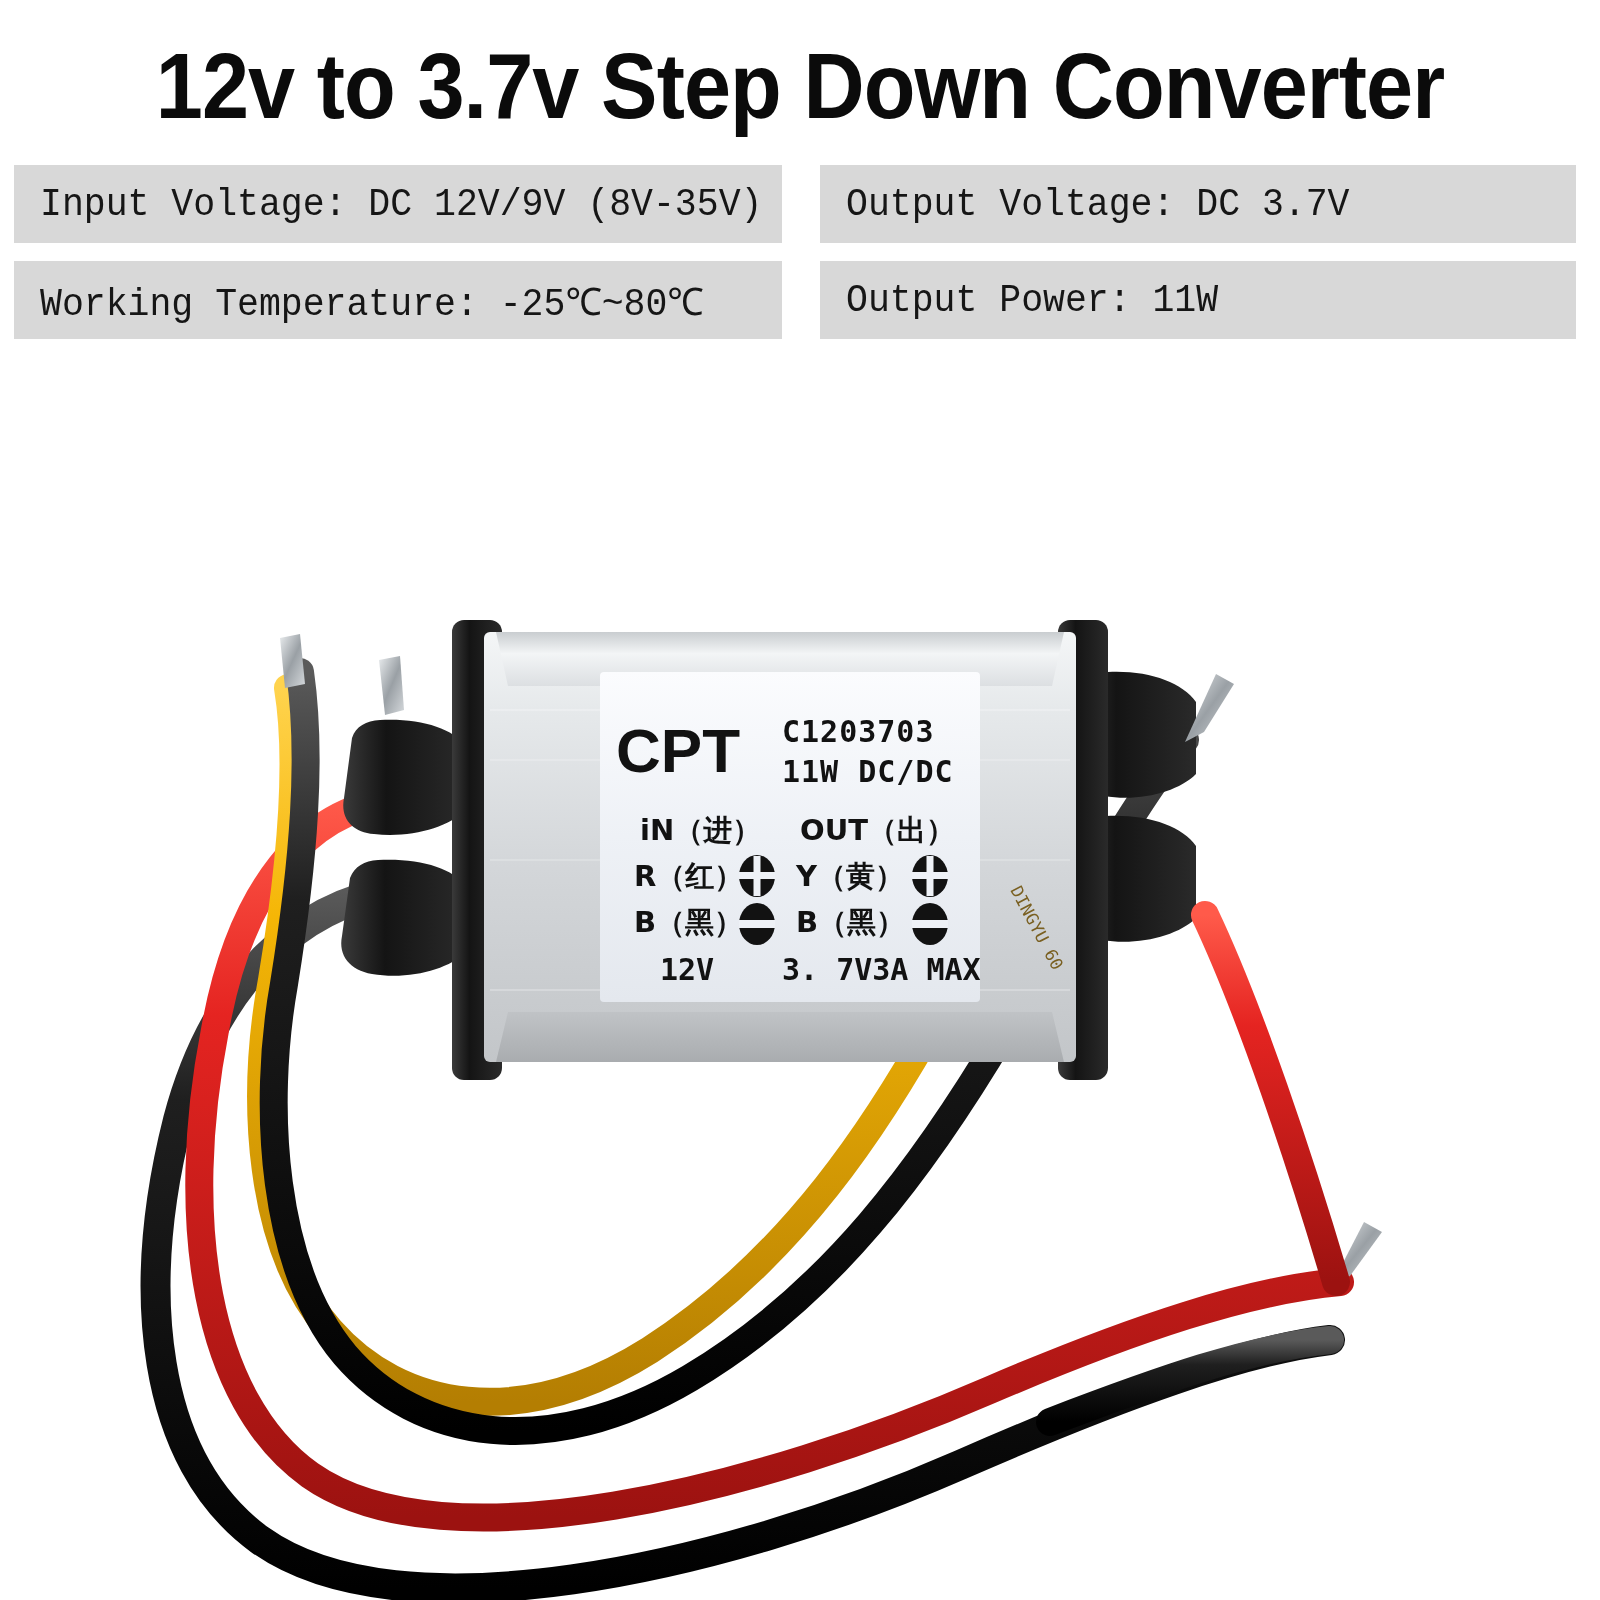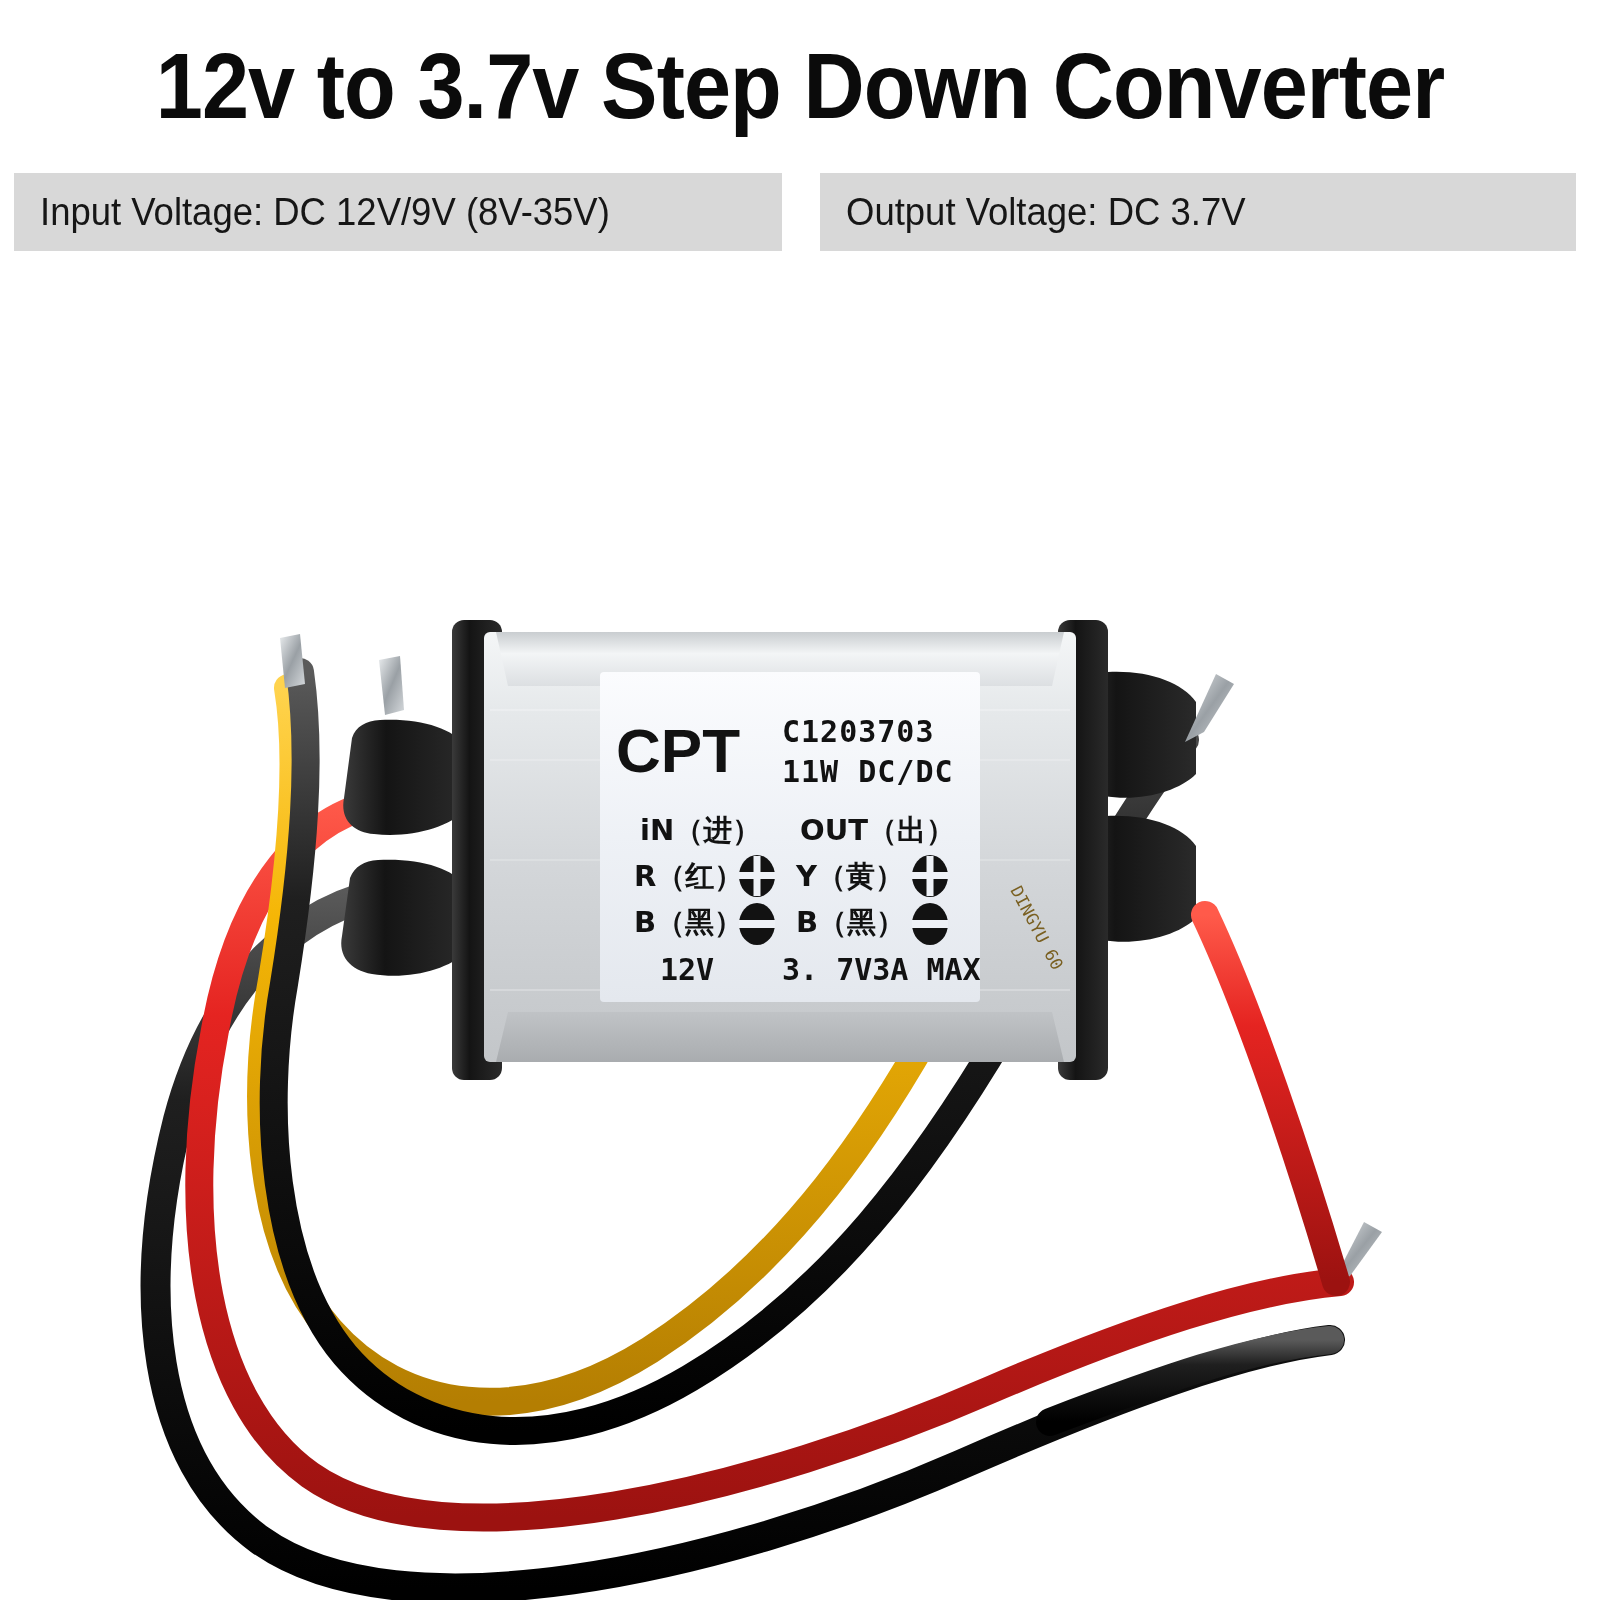--- a/index.html
+++ b/index.html
@@ -15,21 +15,21 @@
     font-size:92px;
     line-height:104px;
     letter-spacing:-1px;
     color:#0b0b0b;
     transform:scaleX(0.92);
     transform-origin:50% 50%;
     white-space:nowrap;
   }
 
   
-  .specs{position:absolute; left:0; top:173px; width:1444px; height:390px;}
+  .specs{position:absolute; left:0; top:165px; width:1444px; height:390px;font-family:Liberation Mono, monospace;}
   .spec-col{position:absolute; top:0;}
   .col-left{left:14px; width:768px;}
   .col-right{left:820px; width:756px;}
   .spec-chip{
     background:#d8d8d8;
     height:78px;
     margin-bottom:18px;
     display:flex; align-items:center;
     padding:0 26px;
     box-sizing:border-box;
@@ -51,25 +51,31 @@
 <body>
 
 <div class="title">12v to 3.7v Step Down Converter</div>
 
 <div class="specs">
 
   <div class="spec-col col-left">
     <div class="spec-chip">
       <span>Input Voltage: DC 12V/9V (8V-35V)</span>
     </div>
+    <div class="spec-chip">
+      <span>Working Temperature: -25℃~80℃</span>
+    </div>
   </div>
 
   <div class="spec-col col-right">
     <div class="spec-chip">
       <span>Output Voltage: DC 3.7V</span>
+    </div>
+    <div class="spec-chip">
+      <span>Output Power: 11W</span>
     </div>
   </div>
 
 </div>
 
 <div class="photo">
 <svg width="1600" height="1040" viewBox="0 0 1600 1040" xmlns="http://www.w3.org/2000/svg">
   <defs>
     <linearGradient id="alu" x1="0" y1="0" x2="0" y2="1">
       <stop offset="0" stop-color="#f4f6f7"></stop>

